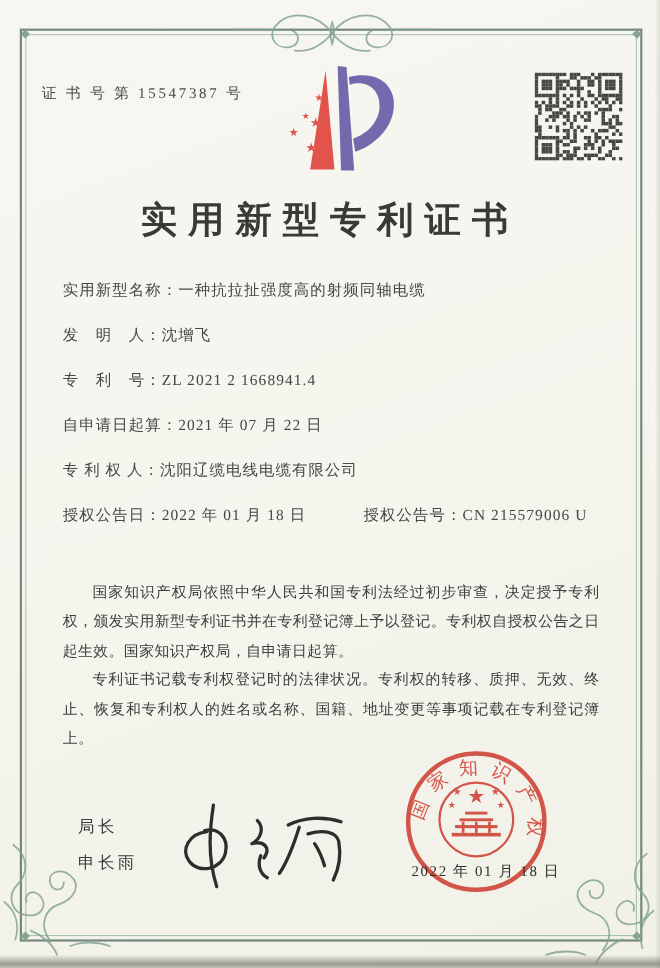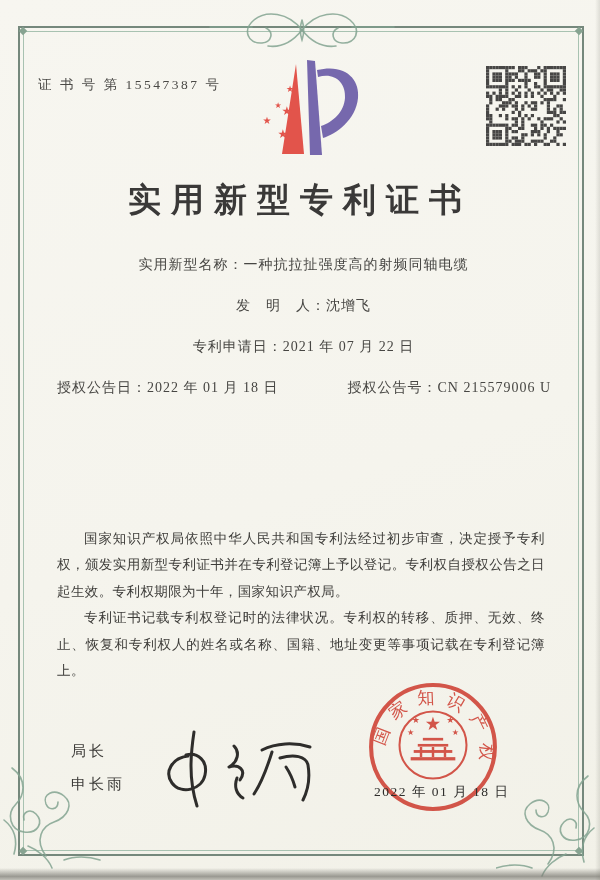--- a/index.html
+++ b/index.html
@@ -26,25 +26,25 @@
   
   .cert-number{position:absolute;left:38px;top:76px;font-size:13.5px;letter-spacing:2.5px;color:#4a4946;}
   .logo{position:absolute;left:238px;top:58px;}
   .qr{position:absolute;left:486px;top:66px;}
   .title{
     position:absolute;left:0;top:178px;width:100%;text-align:center;
     font-size:33px;font-weight:600;letter-spacing:10px;padding-left:0;
     box-sizing:border-box;color:#3a3938;font-family:Liberation Serif, serif;
   }
   
-  .fields{position:absolute;left:57px;top:253px;right:50px;font-size:14px;color:#474643;text-align:center;}
+  .fields{position:absolute;left:57px;top:253px;right:50px;font-size:14px;color:#474643;}
   .frow{line-height:23px;margin-bottom:18px;letter-spacing:1px;white-space:nowrap;}
   .flabel{letter-spacing:1px;}
   .fvalue{letter-spacing:1px;}
-  .grant-pair2{margin-left:69px;}
+  .grant-pair2{margin-left:52px;}
   
   .body-text{position:absolute;left:57px;top:526px;width:488px;font-size:13.5px;
     line-height:26.4px;text-align:justify;color:#3e3d3a;letter-spacing:0.4px;}
   .body-text p{margin:0;text-indent:2em;}
   
   .signoff{position:absolute;left:58px;top:742px;font-size:15px;letter-spacing:3px;color:#3c3b38;margin-left:13px;}
   .signoff div{margin-bottom:14px;}
   .signature{position:absolute;left:150px;top:720px;}
   .signature path{fill:none;stroke:#2e2d2b;stroke-width:3;stroke-linecap:round;stroke-linejoin:round;}
   
@@ -418,29 +418,35 @@
   <div class="title">实用新型专利证书</div>
 
   <div class="fields">
     <div class="frow">
       <span class="flabel">实用新型名称：</span><span class="fvalue">一种抗拉扯强度高的射频同轴电缆</span>
     </div>
     <div class="frow">
       <span class="flabel">发　明　人：</span><span class="fvalue">沈增飞</span>
     </div>
     <div class="frow">
-      <span class="flabel">专利申请日：</span><span class="fvalue">2021 年 07 月 22 日</span>
+      <span class="flabel">专　利　号：</span><span class="fvalue">ZL 2021 2 1668941.4</span>
+    </div>
+    <div class="frow">
+      <span class="flabel">自申请日起算：</span><span class="fvalue">2021 年 07 月 22 日</span>
+    </div>
+    <div class="frow">
+      <span class="flabel">专 利 权 人：</span><span class="fvalue">沈阳辽缆电线电缆有限公司</span>
     </div>
     <div class="frow">
       <span class="flabel">授权公告日：</span><span class="fvalue">2022 年 01 月 18 日</span><span class="flabel grant-pair2">授权公告号：</span><span class="fvalue">CN 215579006 U</span>
     </div>
   </div>
 
   <div class="body-text">
-    <p>国家知识产权局依照中华人民共和国专利法经过初步审查，决定授予专利权，颁发实用新型专利证书并在专利登记簿上予以登记。专利权自授权公告之日起生效。专利权期限为十年，国家知识产权局。</p>
+    <p>国家知识产权局依照中华人民共和国专利法经过初步审查，决定授予专利权，颁发实用新型专利证书并在专利登记簿上予以登记。专利权自授权公告之日起生效。国家知识产权局，自申请日起算。</p>
     <p>专利证书记载专利权登记时的法律状况。专利权的转移、质押、无效、终止、恢复和专利权人的姓名或名称、国籍、地址变更等事项记载在专利登记簿上。</p>
   </div>
 
   <div class="signoff">
     <div>局长</div>
     <div>申长雨</div>
   </div>
 
   <svg class="signature" width="170" height="95" viewBox="0 0 170 95">
     <path d="M38,36 C22,38 14,52 22,63 C31,75 52,70 55,55 C58,41 48,32 36,35"></path>

